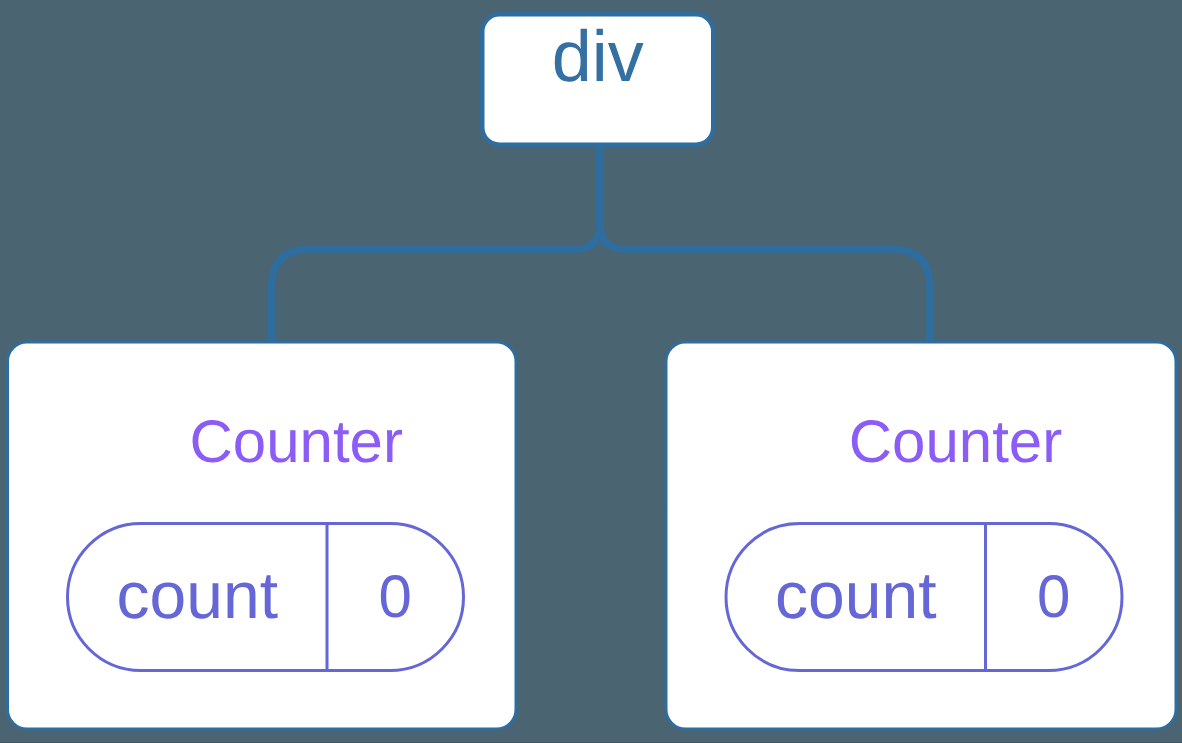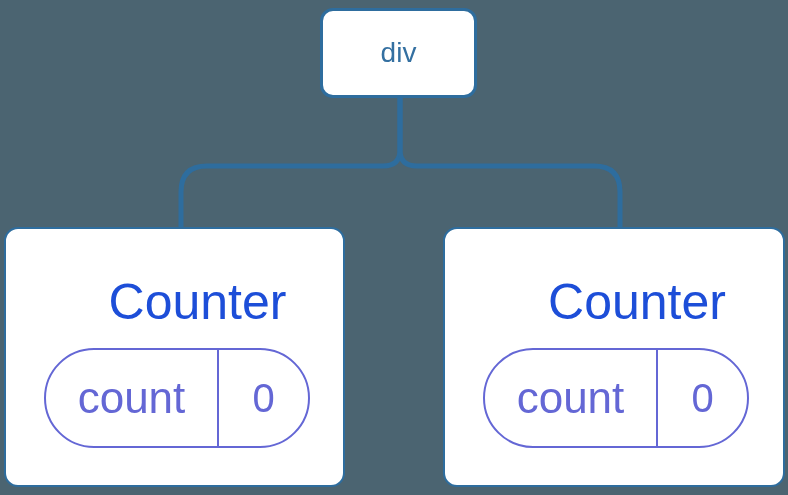--- a/index.html
+++ b/index.html
@@ -27,46 +27,46 @@
     position: absolute;
     left: 320px;
     top: 8px;
     width: 157px;
     height: 90px;
     box-sizing: border-box;
     background: #ffffff;
     border: 3px solid #2e6d9e;
     border-radius: 13px;
     display: flex;
-    align-items: center;
+    align-items: flex-start;
     justify-content: center;
-    font-size: 28px;
+    font-size: 48px;
     font-weight: 500;
     color: #3470a1;
   }
   .card {
     position: absolute;
     top: 227px;
     height: 260px;
     box-sizing: border-box;
     background: #ffffff;
     border: 2px solid #2e6d9e;
     border-radius: 14px;
   }
   .card.card-left  { left: 4px;   width: 341px; }
   .card.card-right { left: 443px; width: 342px; }
   .card-title {
     position: absolute;
     top: 44px;
     left: 0;
     right: 0;
     text-align: center;
-    font-size: 50px;
+    font-size: 40px;
     font-weight: 500;
-    color: #1d4ed8;
+    color: #8b5cf6;
     padding-left: 46px;
   }
   .state-pill {
     position: absolute;
     left: 38px;
     top: 119px;
     width: 266px;
     height: 100px;
     box-sizing: border-box;
     border: 2px solid #6467d5;

